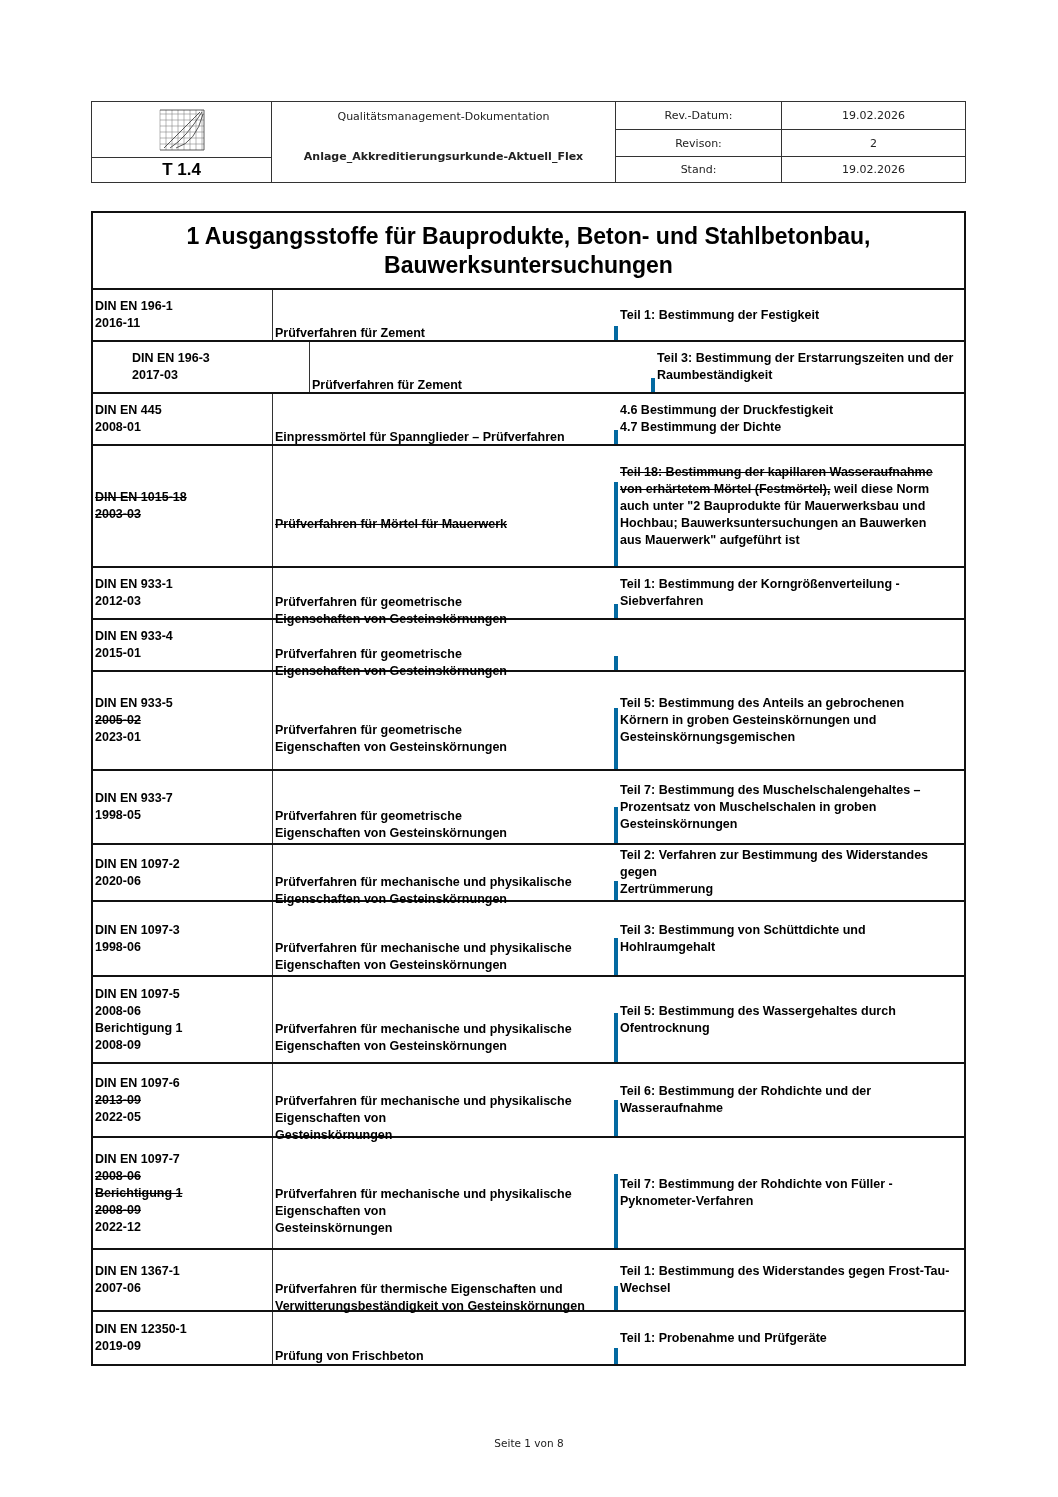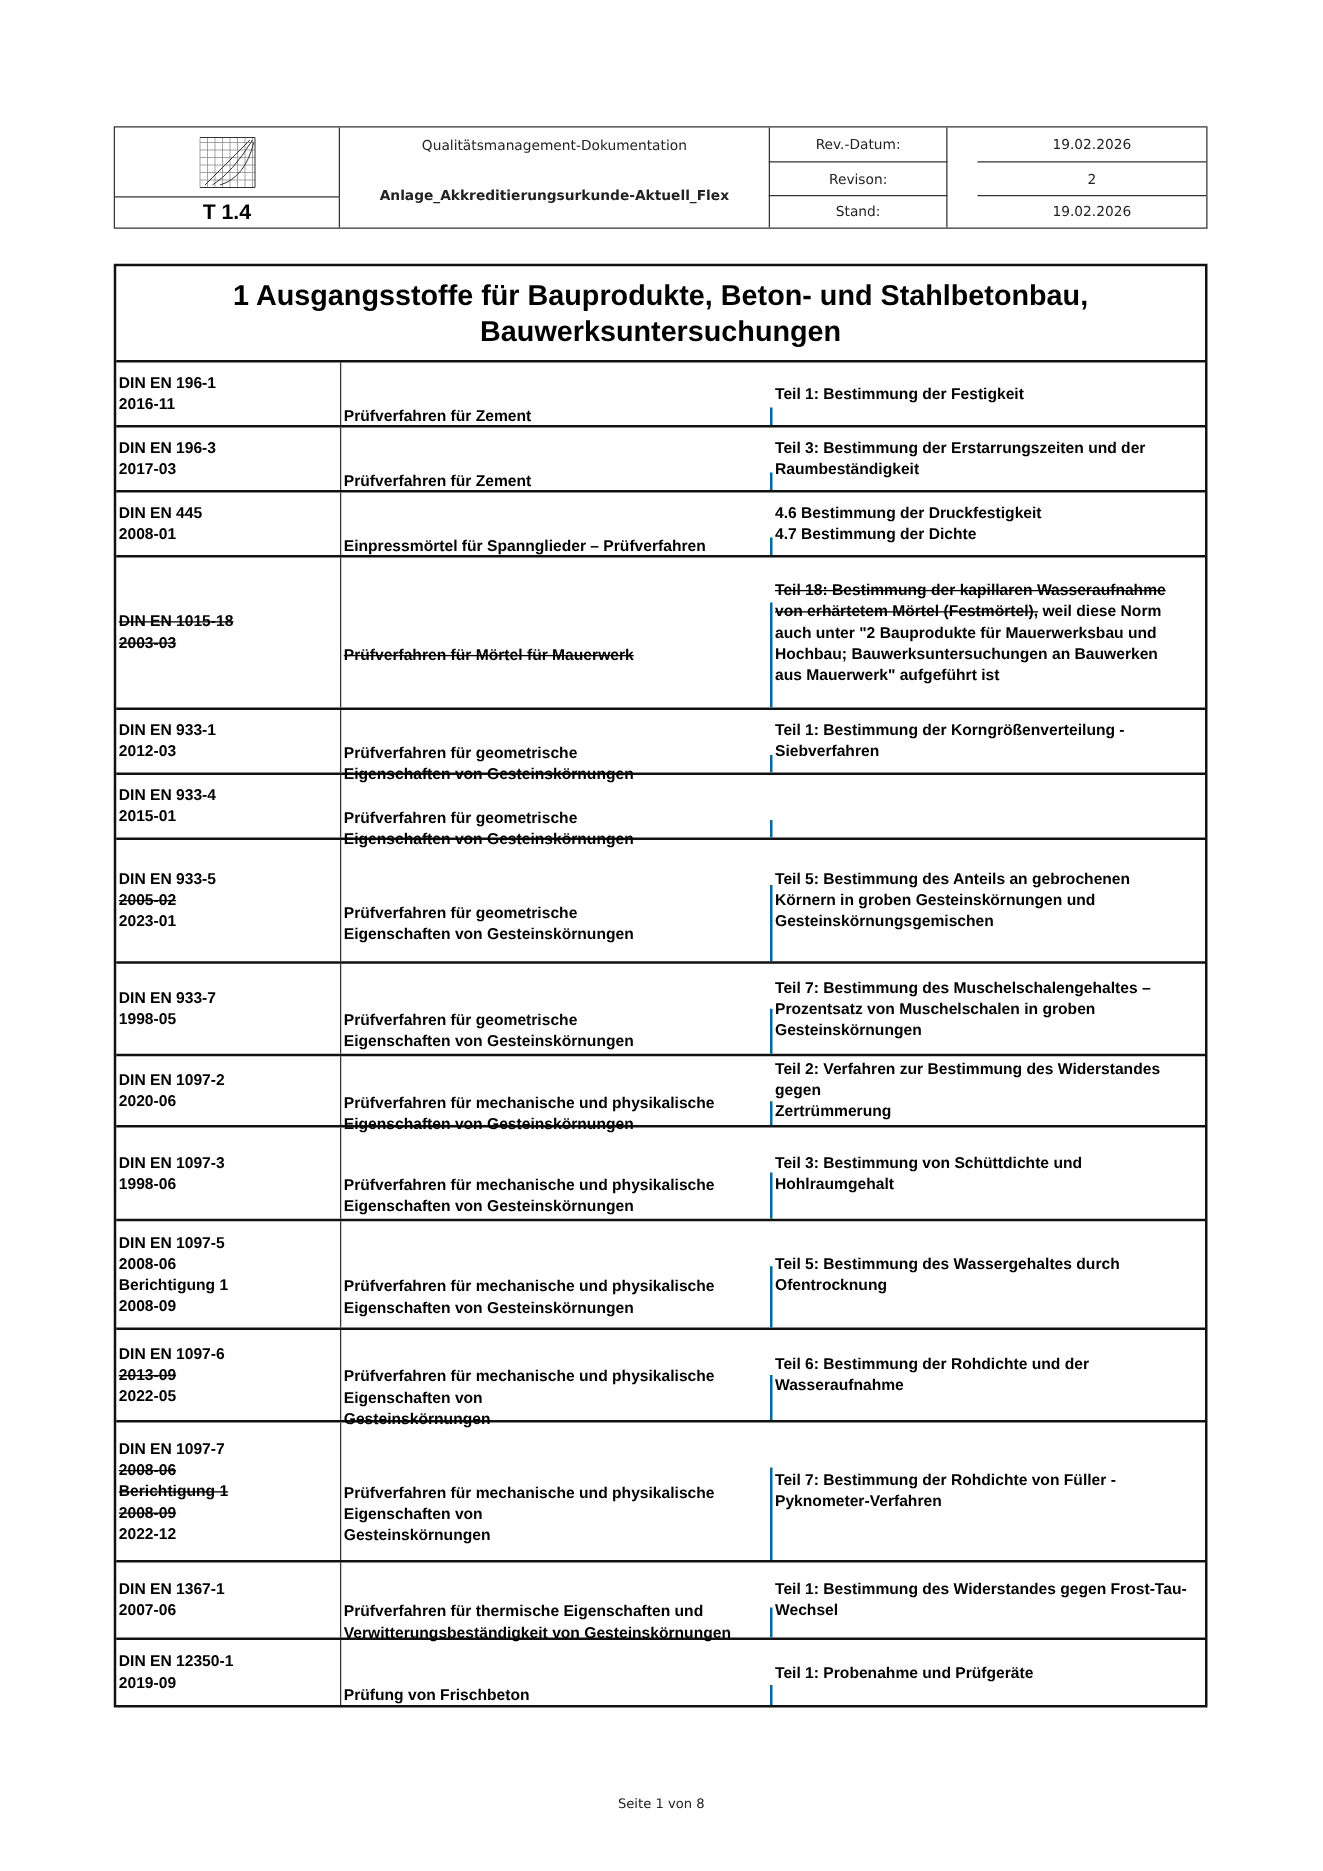--- a/index.html
+++ b/index.html
@@ -5,34 +5,34 @@
   html, body { margin: 0; padding: 0; background: #ffffff; }
   body { width: 1058px; height: 1497px; position: relative; font-family: "Liberation Sans", sans-serif; color: #000; }
 
   
   .hdr { position: absolute; left: 91px; top: 101px; width: 875px; height: 82px; border: 1.5px solid #333; box-sizing: border-box; }
   .hdr .c { position: absolute; box-sizing: border-box; display: flex; align-items: center; justify-content: center; font-family: "DejaVu Sans", sans-serif; font-size: 11px; color: #222; }
   .hdr .logo { left: 0; top: 0; width: 180px; height: 56px; border-right: 1.5px solid #333; border-bottom: 1.5px solid #333; }
   .hdr .code { left: 0; top: 56px; width: 180px; height: 24px; border-right: 1.5px solid #333; font-family: "Liberation Sans", sans-serif; font-size: 17px; font-weight: bold; color: #000; }
   .hdr .qm { left: 180px; top: 0; width: 343px; height: 28px; font-size: 11px; }
   .hdr .anl { left: 180px; top: 28px; width: 343px; height: 52px; font-size: 11px; font-weight: bold; align-items: flex-start; padding-top: 20px; }
-  .hdr .lab { left: 523px; width: 143px; height: 27px; border-left: 1.5px solid #333; border-right: 1.5px solid #333; }
+  .hdr .lab { left: 523px; width: 167px; height: 27px; border-left: 1.5px solid #333; border-right: 1.5px solid #333; }
   .hdr .val { left: 690px; width: 183px; height: 27px; }
   .hdr .r1 { top: 0; }
   .hdr .r2 { top: 27px; border-top: 1px solid #333; }
   .hdr .r3 { top: 54px; height: 26px; border-top: 1px solid #333; }
 
   
   .main { position: absolute; left: 91px; top: 211px; width: 875px; border: 2.5px solid #111; box-sizing: border-box; }
   .title { height: 75px; border-bottom: 2.5px solid #111; display: flex; flex-direction: column; align-items: center; justify-content: center; font-size: 23px; font-weight: bold; line-height: 29px; text-align: center; }
   .row { display: flex; border-bottom: 2.5px solid #111; box-sizing: border-box; }
   .row:last-child { border-bottom: none; justify-content: center; }
   .cell { box-sizing: border-box; font-size: 12.5px; font-weight: bold; line-height: 17px; display: flex; flex-direction: column; justify-content: center; padding: 0 2px; }
   .c1 { width: 180px; border-right: 1px solid #333; }
-  .c2 { width: 345px; border-right: 2px solid #0369a1; margin-top: 36px; }
+  .c2 { width: 345px; border-right: 4px solid #0369a1; margin-top: 36px; }
   .c3 { flex: 1; }
   .strike { text-decoration: line-through; }
   .footer { position: absolute; top: 1437px; left: 0; width: 1058px; text-align: center; font-family: "DejaVu Sans", sans-serif; font-size: 10.5px; color: #222; }
 </style>
 </head>
 <body>
 
 <div class="hdr">
   <div class="c logo">
     <svg width="52" height="44" viewBox="0 0 52 44">
@@ -84,21 +84,21 @@
           <div><span>DIN EN 196-1</span></div>
           <div><span>2016-11</span></div>
         </div>
         <div class="cell c2">
           <div><span>Prüfverfahren für Zement</span></div>
         </div>
         <div class="cell c3">
           <div><span>Teil 1: Bestimmung der Festigkeit</span></div>
         </div>
       </div>
-      <div class="row" style="height: 52px;">
+      <div class="row" style="height: 52px; padding-left: 37px;">
         <div class="cell c1">
           <div><span>DIN EN 196-3</span></div>
           <div><span>2017-03</span></div>
         </div>
         <div class="cell c2">
           <div><span>Prüfverfahren für Zement</span></div>
         </div>
         <div class="cell c3">
           <div><span>Teil 3: Bestimmung der Erstarrungszeiten und der</span></div>
           <div><span>Raumbeständigkeit</span></div>

